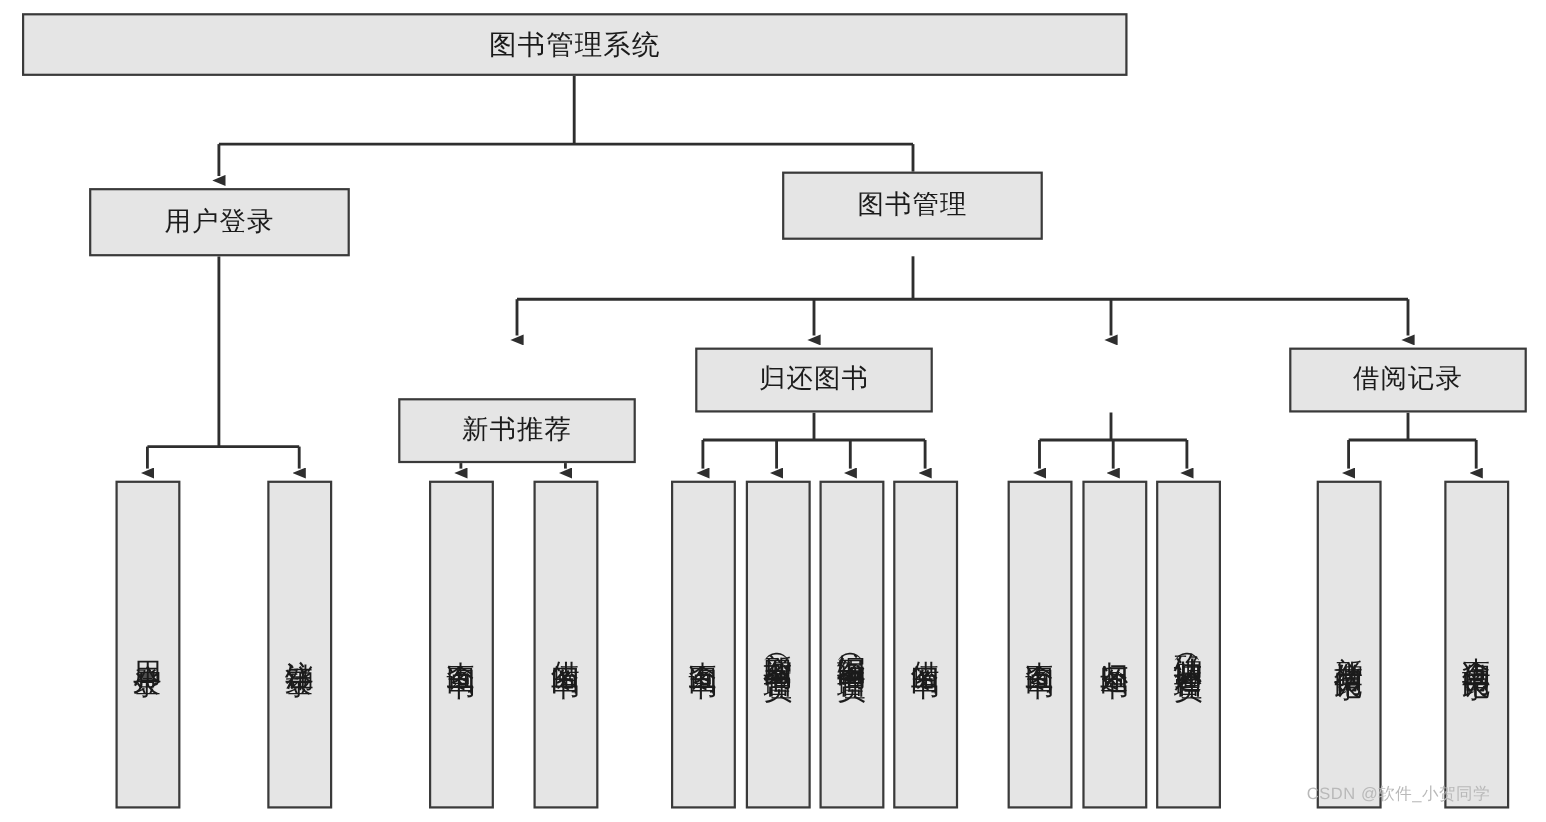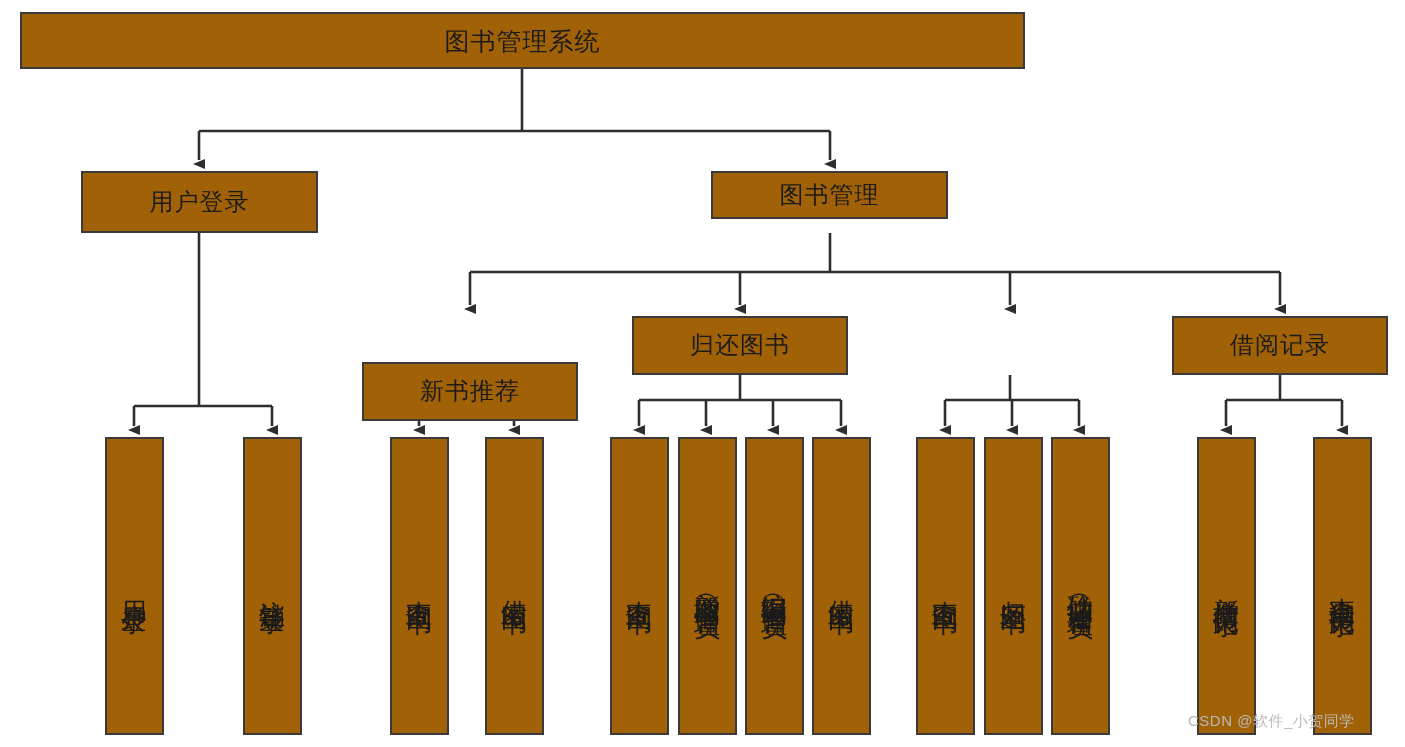--- a/index.html
+++ b/index.html
@@ -8,21 +8,21 @@
     width:1405px;height:747px;
     font-family:"Liberation Sans","DejaVu Sans",sans-serif;
     overflow:hidden;
   }
   #canvas{position:relative;width:1405px;height:747px;background:#ffffff;}
   svg.wires{position:absolute;left:0;top:0;width:1405px;height:747px;pointer-events:none;}
 
   .node{
     position:absolute;
     box-sizing:border-box;
-    background:#a16207;
+    background:#e5e5e5;
     border:2.5px solid #3a3a3a;
     display:flex;
     align-items:center;
     justify-content:center;
     color:#1b1b1b;
     z-index:2;
   }
   .node .label{
     display:block;
     line-height:1.12;
@@ -114,21 +114,21 @@
     </g>
   </svg>
 
   <div class="node h root" style="left:20px;top:12px;width:1005px;height:57px;">
     <span class="label">图书管理系统</span>
   </div>
 
   <div class="node h" style="left:81px;top:171px;width:237px;height:62px;">
     <span class="label">用户登录</span>
   </div>
-  <div class="node h" style="left:711px;top:171px;width:237px;height:48px;">
+  <div class="node h" style="left:711px;top:156px;width:237px;height:62px;">
     <span class="label">图书管理</span>
   </div>
 
   <div class="node h" style="left:362px;top:316px;width:216px;height:59px;margin-top:46px;">
     <span class="label">新书推荐</span>
   </div>
   <div class="node h" style="left:632px;top:316px;width:216px;height:59px;">
     <span class="label">归还图书</span>
   </div>
   <div class="node h" style="left:1172px;top:316px;width:216px;height:59px;justify-content:center;">

